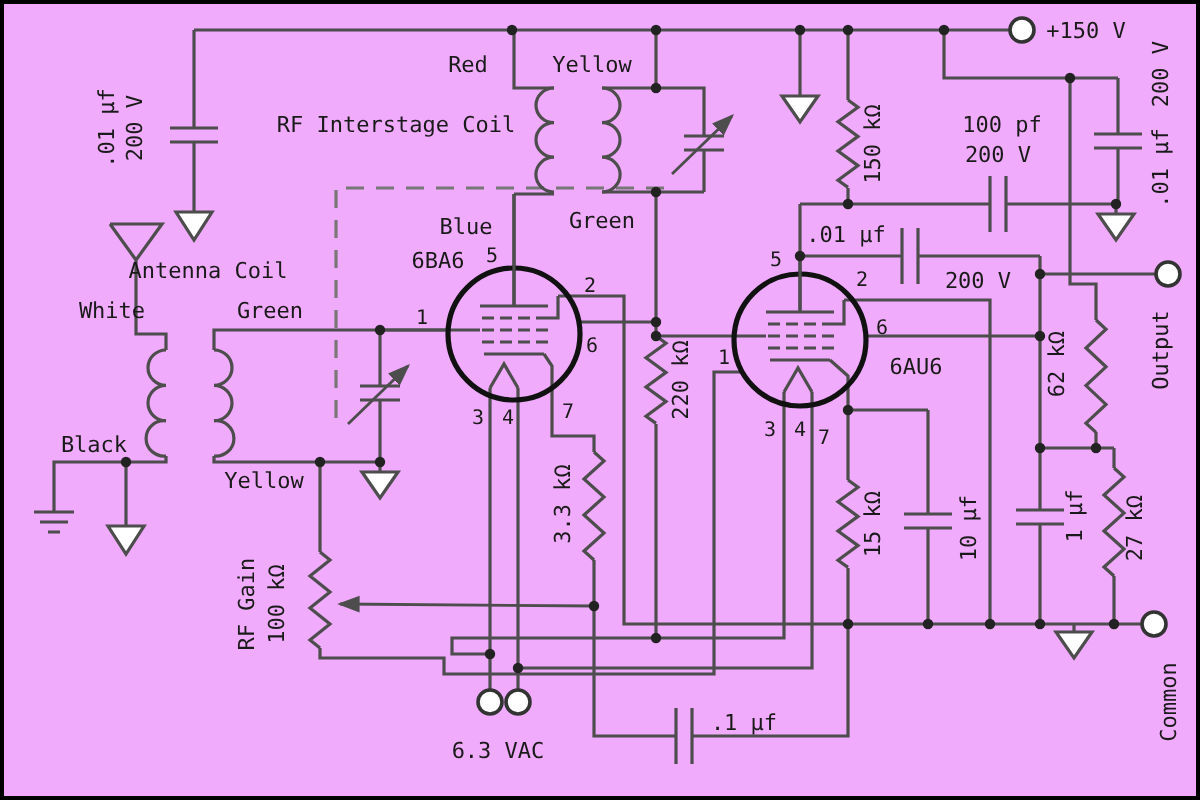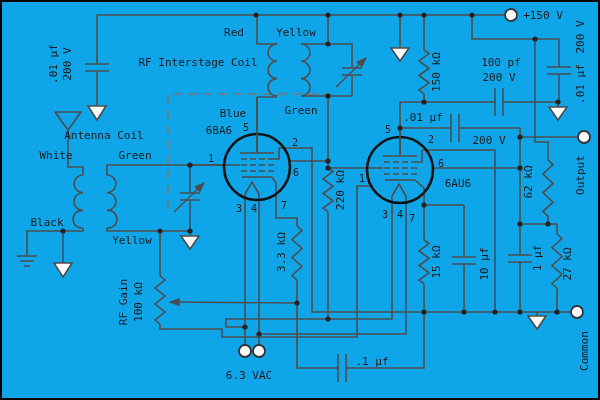--- a/index.html
+++ b/index.html
@@ -1,16 +1,16 @@
 <!DOCTYPE html>
 <html><head>
 <meta charset="utf-8">
 <style>
   html,body{margin:0;padding:0;background:#888;}
-  .frame{position:relative;width:596px;height:396px;background:#0ea5e9;border:2px solid #000;overflow:hidden;
+  .frame{position:relative;width:596px;height:396px;background:#f0abfc;border:2px solid #000;overflow:hidden;
          font-family:"DejaVu Sans Mono","Liberation Mono",monospace;}
   svg{position:absolute;left:0;top:0;}
   svg text{font-family:"DejaVu Sans Mono","Liberation Mono",monospace;font-size:11px;fill:#1a1a1a;}
   svg text.pin{font-size:10px;}
   .w{stroke:#4d4d4d;stroke-width:1.6;fill:none;}
   .thin{stroke:#4d4d4d;stroke-width:1.4;fill:none;}
   .tube{stroke:#111;stroke-width:2.6;fill:none;}
   .dash{stroke:#777;stroke-width:1.6;fill:none;stroke-dasharray:9 6;}
   .dot{fill:#222;}
   .term{stroke:#333;stroke-width:1.8;fill:#fff;}

